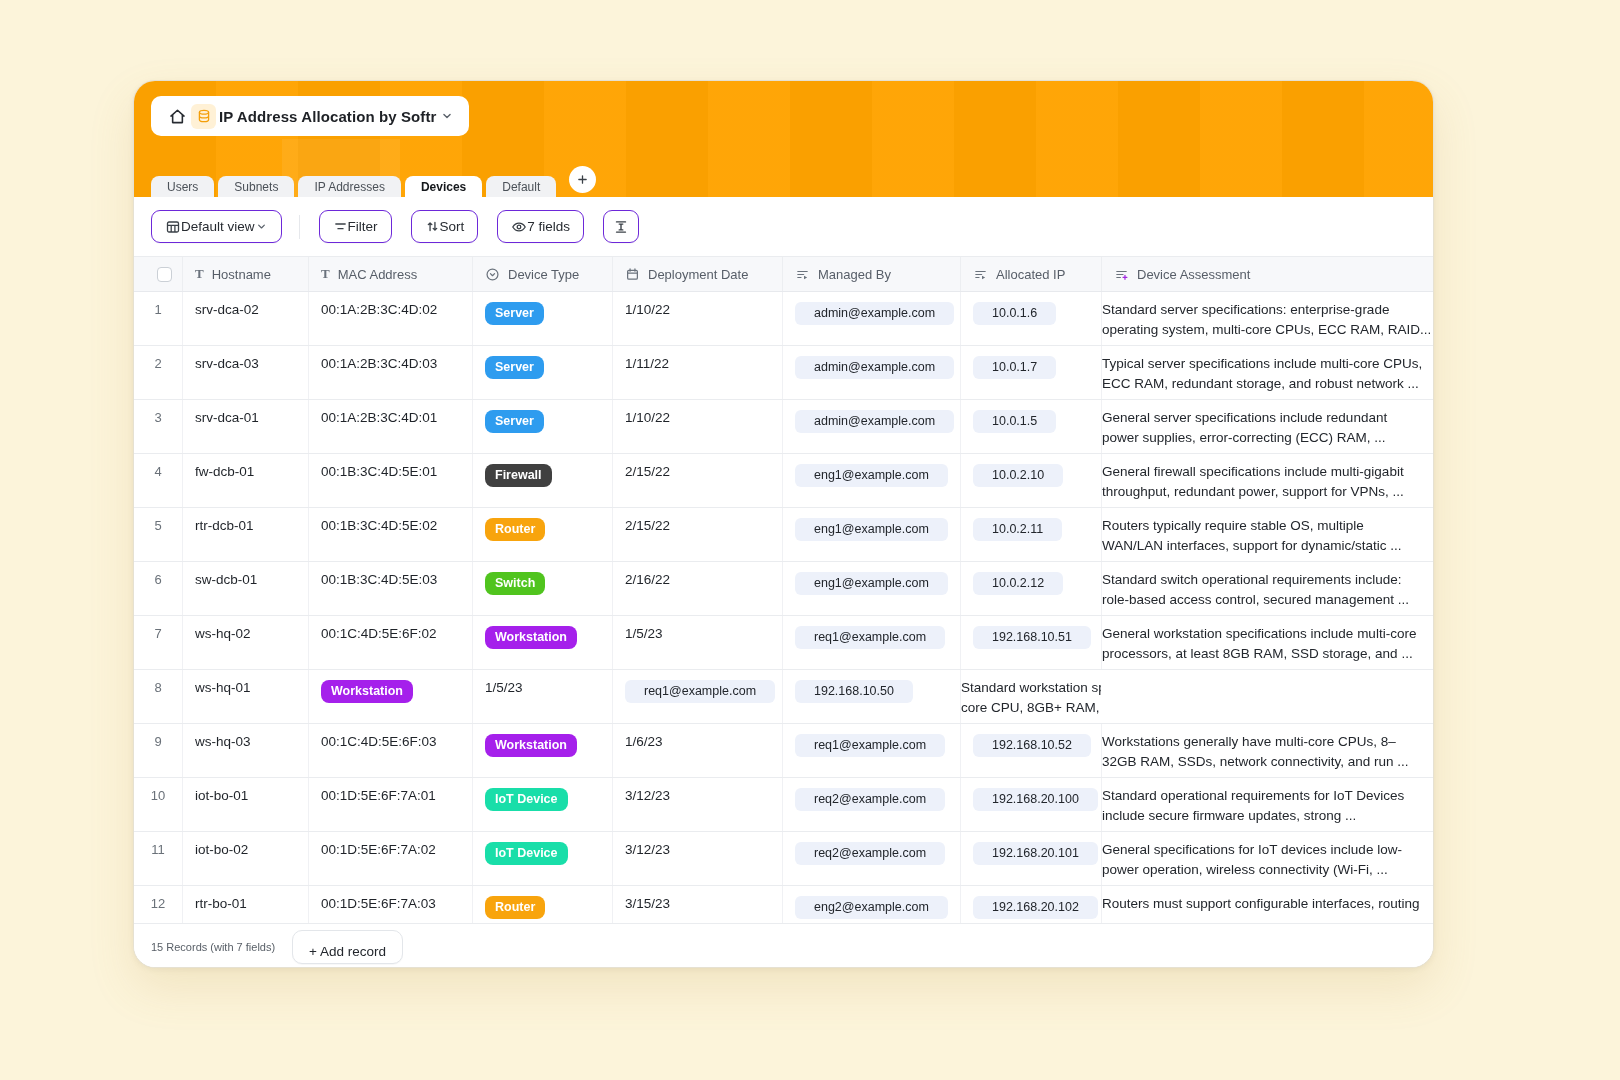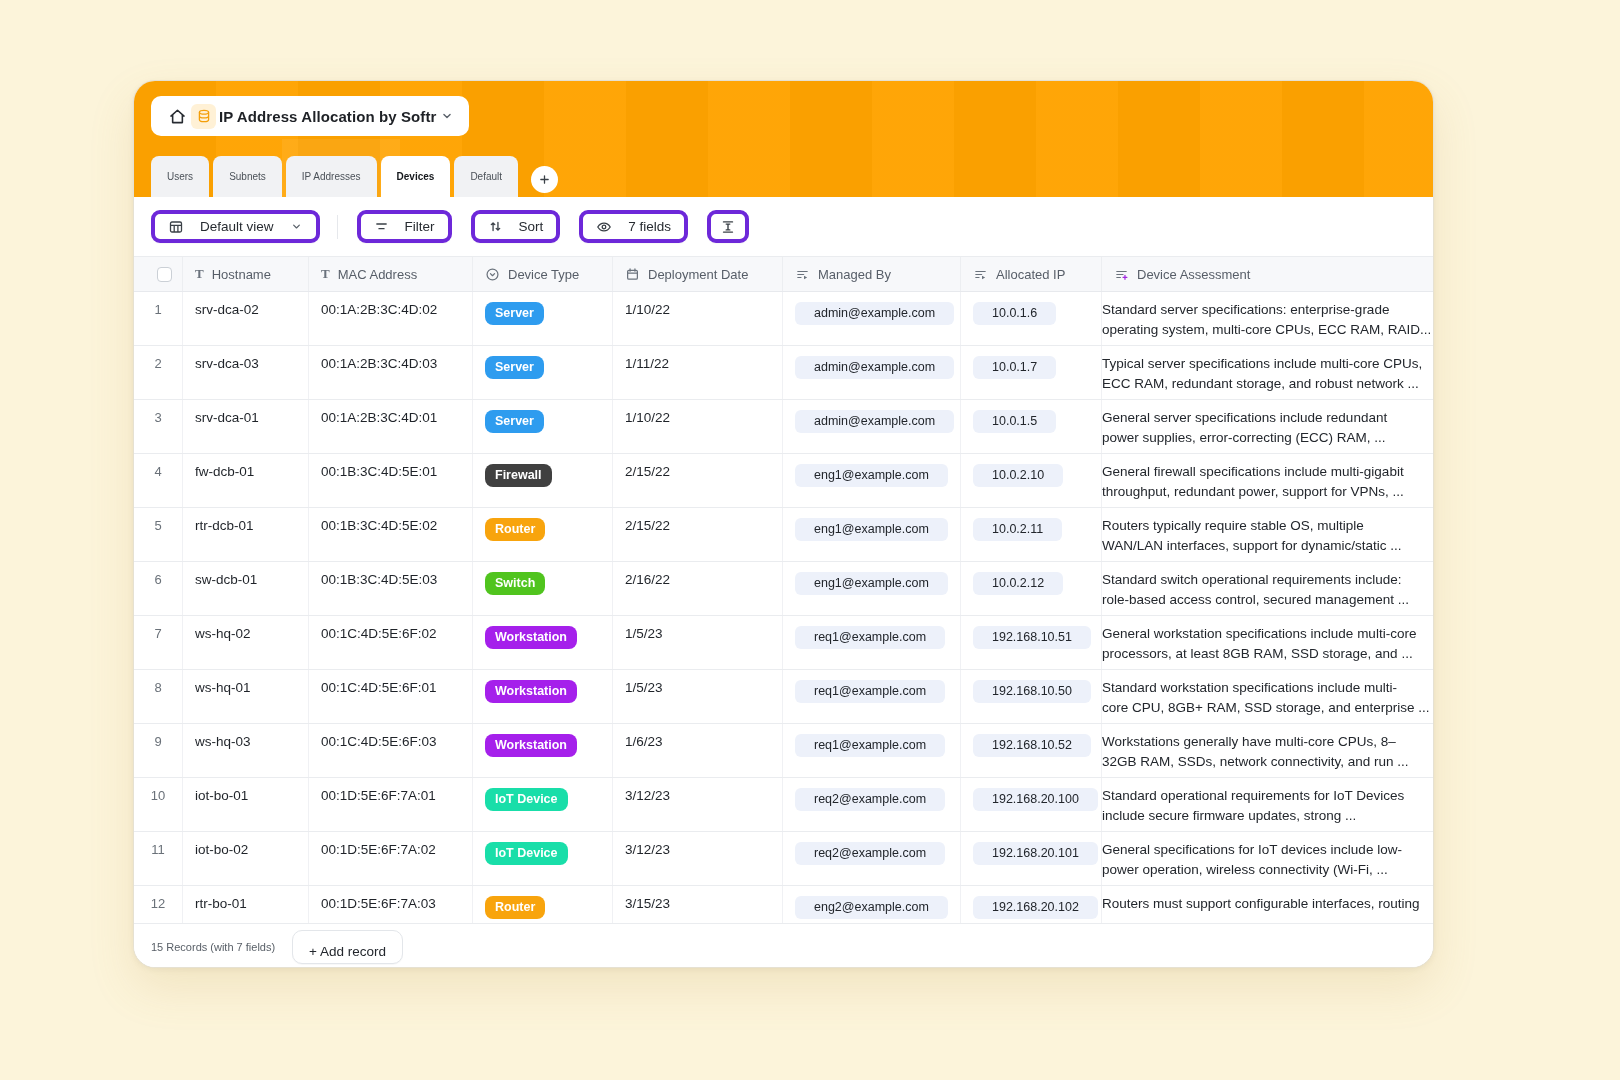--- a/index.html
+++ b/index.html
@@ -18,30 +18,30 @@
   .band .pattern-block{position:absolute;left:148px;top:58px;width:118px;height:58px;background:rgba(255,255,255,.07);}
   .title-pill{position:absolute;left:17px;top:15px;height:40px;background:#fff;border-radius:10px;
     display:flex;align-items:center;gap:3px;padding:0 15px;z-index:2;}
   .home-btn{display:flex;align-items:center;justify-content:center;width:22px;height:22px;}
   .db-chip{width:25px;height:25px;border-radius:6px;background:#FFF1D6;display:flex;align-items:center;justify-content:center;}
   .base-title{font-size:15px;font-weight:700;color:#1E2126;letter-spacing:.1px;}
   .chev{display:flex;align-items:center;margin-left:1px;}
 
   
   .tabs{position:absolute;left:17px;bottom:0;display:flex;align-items:flex-end;gap:4px;z-index:2;}
-  .tab{height:41px;padding:0 16px;border-radius:8px 8px 0 0;background:#F1F2F4;color:#4B5158;
-    font-size:10px;font-weight:500;display:flex;align-items:center;cursor:default;}
+  .tab{height:21px;padding:0 16px;border-radius:8px 8px 0 0;background:#F1F2F4;color:#4B5158;
+    font-size:12px;font-weight:500;display:flex;align-items:center;cursor:default;}
   .tab.active{background:#fff;color:#15181C;font-weight:700;}
   .add-tab{width:27px;height:27px;border-radius:50%;background:#fff;margin:0 0 4px 9px;
     display:flex;align-items:center;justify-content:center;}
 
   
   .toolbar{height:59px;background:#fff;display:flex;align-items:center;padding:0 17px;}
-  .tbtn{height:33px;display:inline-flex;align-items:center;gap:16px;padding:0 13px;background:#fff;
-    border:4px solid #6d28d9;border-radius:9px;font-size:13.5px;font-weight:500;color:#272B31;
+  .tbtn{height:33px;display:inline-flex;align-items:center;gap:0;padding:0 13px;background:#fff;
+    border:1px solid #6d28d9;border-radius:9px;font-size:13.5px;font-weight:500;color:#272B31;
     font-family:inherit;box-shadow:0 1px 1px rgba(0,0,0,.03);}
   .tbtn svg{display:block;}
   .tb-div{width:1px;height:24px;background:#E6E8EC;margin:0 19px 0 17px;}
   .gap{width:19px;}
 
   
   .grid-cols{display:grid;grid-template-columns:48px 126px 164px 140px 170px 178px 141px minmax(0,1fr);}
   .thead{height:36px;background:#F7F8FA;border-top:1px solid #EAECEF;border-bottom:1px solid #E7E9ED;}
   .th{display:flex;align-items:center;gap:8px;padding-left:12px;font-size:13px;color:#575E68;
     border-left:1px solid #ECEEF1;white-space:nowrap;overflow:hidden;}
@@ -317,21 +317,20 @@
         <div class="td"><span class="pill">req1@example.com</span></div>
         <div class="td"><span class="pill">192.168.10.51</span></div>
         <div class="td assess">
           <div>General workstation specifications include multi-core</div>
           <div>processors, at least 8GB RAM, SSD storage, and ...</div>
         </div>
       </div>
       <div class="tr grid-cols">
         <div class="td tnum">8</div>
         <div class="td">ws-hq-01</div>
-        <div class="td">00:1C:4D:5E:6F:01</div>
         <div class="td"><span class="badge" style="background:#A520EB">Workstation</span></div>
         <div class="td">1/5/23</div>
         <div class="td"><span class="pill">req1@example.com</span></div>
         <div class="td"><span class="pill">192.168.10.50</span></div>
         <div class="td assess">
           <div>Standard workstation specifications include multi-</div>
           <div>core CPU, 8GB+ RAM, SSD storage, and enterprise ...</div>
         </div>
       </div>
       <div class="tr grid-cols">

